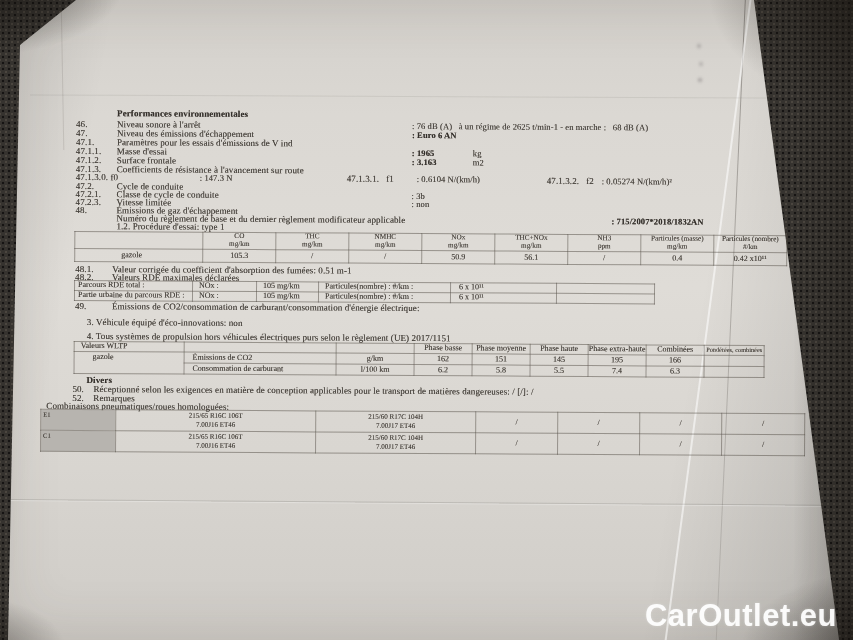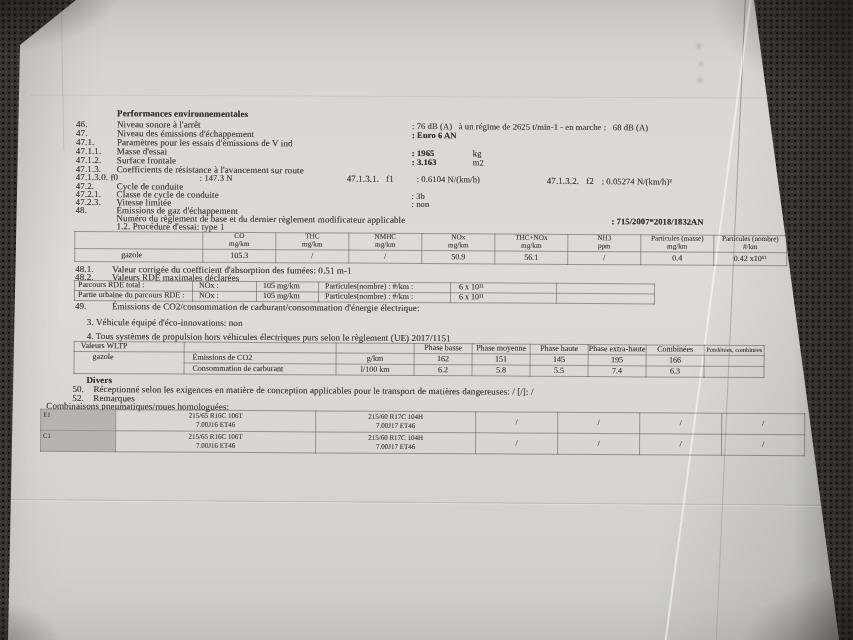--- a/index.html
+++ b/index.html
@@ -303,13 +303,14 @@
         <td>/</td>
         <td>/</td>
         <td>/</td>
       </tr>
     </tbody>
       </table>
 
   </div>
 
   <div class="shade"></div>
+  <div class="wm">CarOutlet.eu</div>
 </div>
 
 </body></html>

